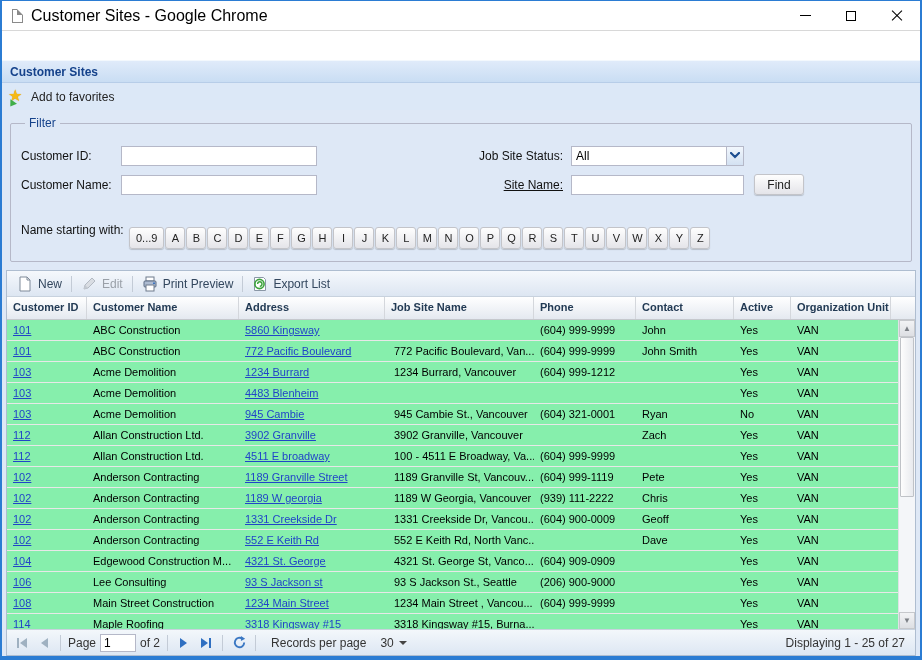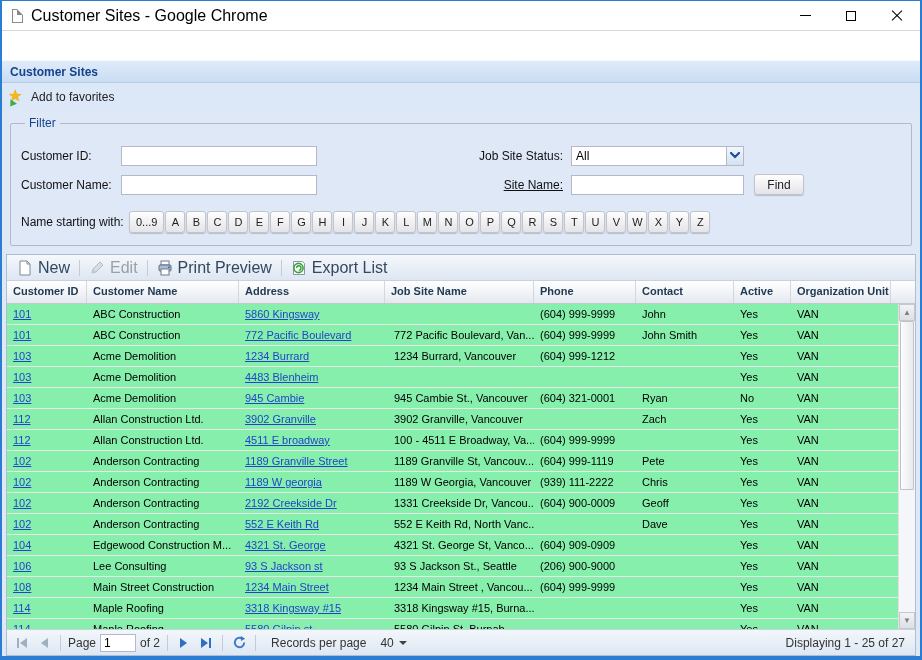--- a/index.html
+++ b/index.html
@@ -50,27 +50,27 @@
     background:linear-gradient(#f2f7fd,#d3e1f2); display:flex; align-items:center; justify-content:center;}
   .txt-r{ width:173px; margin-left:2px;}
   .btn{ height:21px; padding:0 12px; font-size:12px; color:#222; border:1px solid #c3c4c9; border-radius:3px;
     background:linear-gradient(#fefefe,#e4e4e9); box-shadow:0 1px 1px rgba(0,0,0,.18); display:inline-flex;
     align-items:center; justify-content:center; cursor:default;}
   .find-btn{ margin-left:10px; width:50px;}
   .letters-row{ margin-top:16px;}
   .letters{ display:flex; gap:1px;}
   .abtn{ min-width:20px; height:22px; padding:0 3px; font-size:11px; color:#222; border:1px solid #c3c4c9; border-radius:3px;
     background:linear-gradient(#fefefe,#e4e4e9); box-shadow:0 1px 1px rgba(0,0,0,.18);
-    display:flex; align-items:center; justify-content:center;}
+    display:flex; align-items:center; justify-content:center;margin-top:16px;}
   .abtn.wide{ padding:0 6px;}
   
   .grid-panel{ margin:0 4px 0 4px; border:1px solid #aebdd0; background:#fff; flex:1; display:flex; flex-direction:column; overflow:hidden;}
   .toolbar{ height:26px; background:linear-gradient(#f5f8fc,#dde6f2); border-bottom:1px solid #c8d2de;
     display:flex; align-items:center; padding:0 4px; flex:0 0 auto;}
-  .tbtn{ display:flex; align-items:center; gap:5px; padding:0 6px; height:22px; font-size:16px; color:#33475e; cursor:default;}
+  .tbtn{ display:flex; align-items:center; gap:5px; padding:0 6px; height:22px; font-size:12px; color:#33475e; cursor:default;}
   .tbtn.disabled{ color:#9aa0a8;}
   .tsep{ width:1px; height:16px; background:#c3cbd6; margin:0 3px;}
   .icon-16{ width:16px; height:16px; display:block;}
   
   .grid-header{ height:23px; display:flex; background:linear-gradient(#ffffff,#e4e9f0); border-bottom:1px solid #c5c8cd; flex:0 0 auto;}
   .hcell{ font-size:11px; font-weight:bold; color:#223a54; padding:4px 0 0 6px; border-right:1px solid #d4d7dc;
     overflow:hidden; white-space:nowrap; flex:0 0 auto;}
   .hcell.fill{ flex:1 1 auto; border-right:none;}
   .hcell.sb{ flex:0 0 17px; border-right:none;}
   .grid-body{ flex:1; display:flex; overflow:hidden; background:#fff;}
@@ -333,21 +333,21 @@
             <div class="cell" style="width: 149px;"><a href="#">1189 W georgia</a></div>
             <div class="cell" style="width: 146px;">1189 W Georgia, Vancouver</div>
             <div class="cell" style="width: 102px;">(939) 111-2222</div>
             <div class="cell" style="width: 98px;">Chris</div>
             <div class="cell" style="width: 57px;">Yes</div>
             <div class="cell" style="width: 100px;">VAN</div>
           </div>
           <div class="grow">
             <div class="cell" style="width: 80px;"><a href="#">102</a></div>
             <div class="cell" style="width: 152px;">Anderson Contracting</div>
-            <div class="cell" style="width: 149px;"><a href="#">2192 Creekside Dr</a></div>
+            <div class="cell" style="width: 149px;"><a href="#">1331 Creekside Dr</a></div>
             <div class="cell" style="width: 146px;">1331 Creekside Dr, Vancou...</div>
             <div class="cell" style="width: 102px;">(604) 900-0009</div>
             <div class="cell" style="width: 98px;">Geoff</div>
             <div class="cell" style="width: 57px;">Yes</div>
             <div class="cell" style="width: 100px;">VAN</div>
           </div>
           <div class="grow">
             <div class="cell" style="width: 80px;"><a href="#">102</a></div>
             <div class="cell" style="width: 152px;">Anderson Contracting</div>
             <div class="cell" style="width: 149px;"><a href="#">552 E Keith Rd</a></div>
@@ -448,19 +448,19 @@
       <span class="pg-sep"></span>
       <span class="pg-ico">
         <svg width="15" height="15" viewBox="0 0 16 16">
           <path d="M13 8 a5 5 0 1 1 -2-4" fill="none" stroke="#3b78c3" stroke-width="2"></path>
           <path d="M9.5 1 L14 4 L9.5 6.5 z" fill="#3b78c3"></path>
         </svg>
       </span>
       <span class="pg-sep"></span>
       <span class="pg-label" style="margin-left:8px;">Records per page</span>
       <span class="rpp-combo">
-        <span>40</span>
+        <span>30</span>
         <span class="caret"></span>
       </span>
       <span class="displaying">Displaying 1 - 25 of 27</span>
     </div>
   </div>
 </div>
 
 </body></html>

